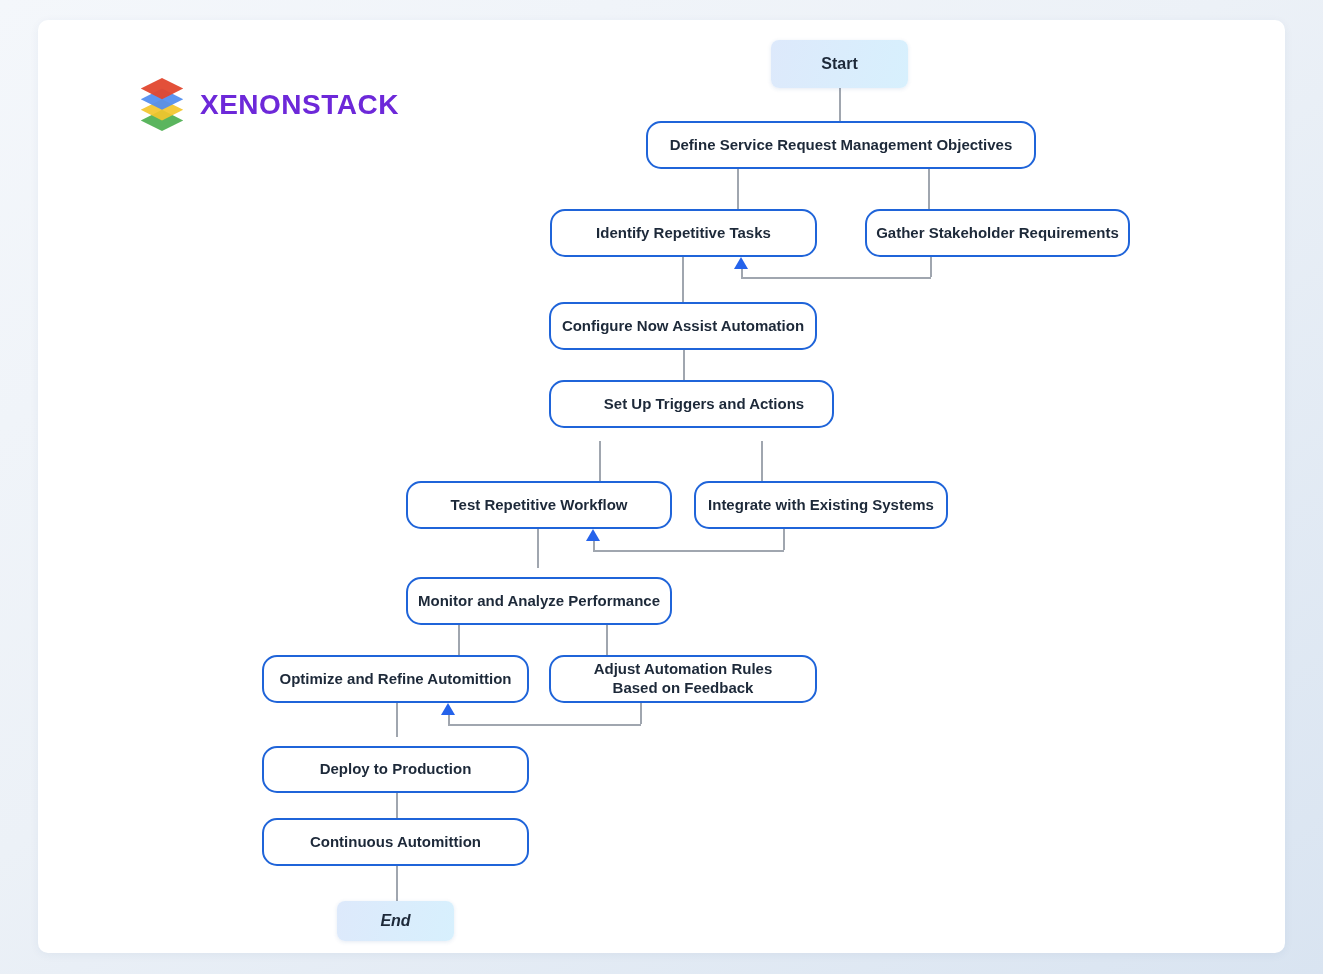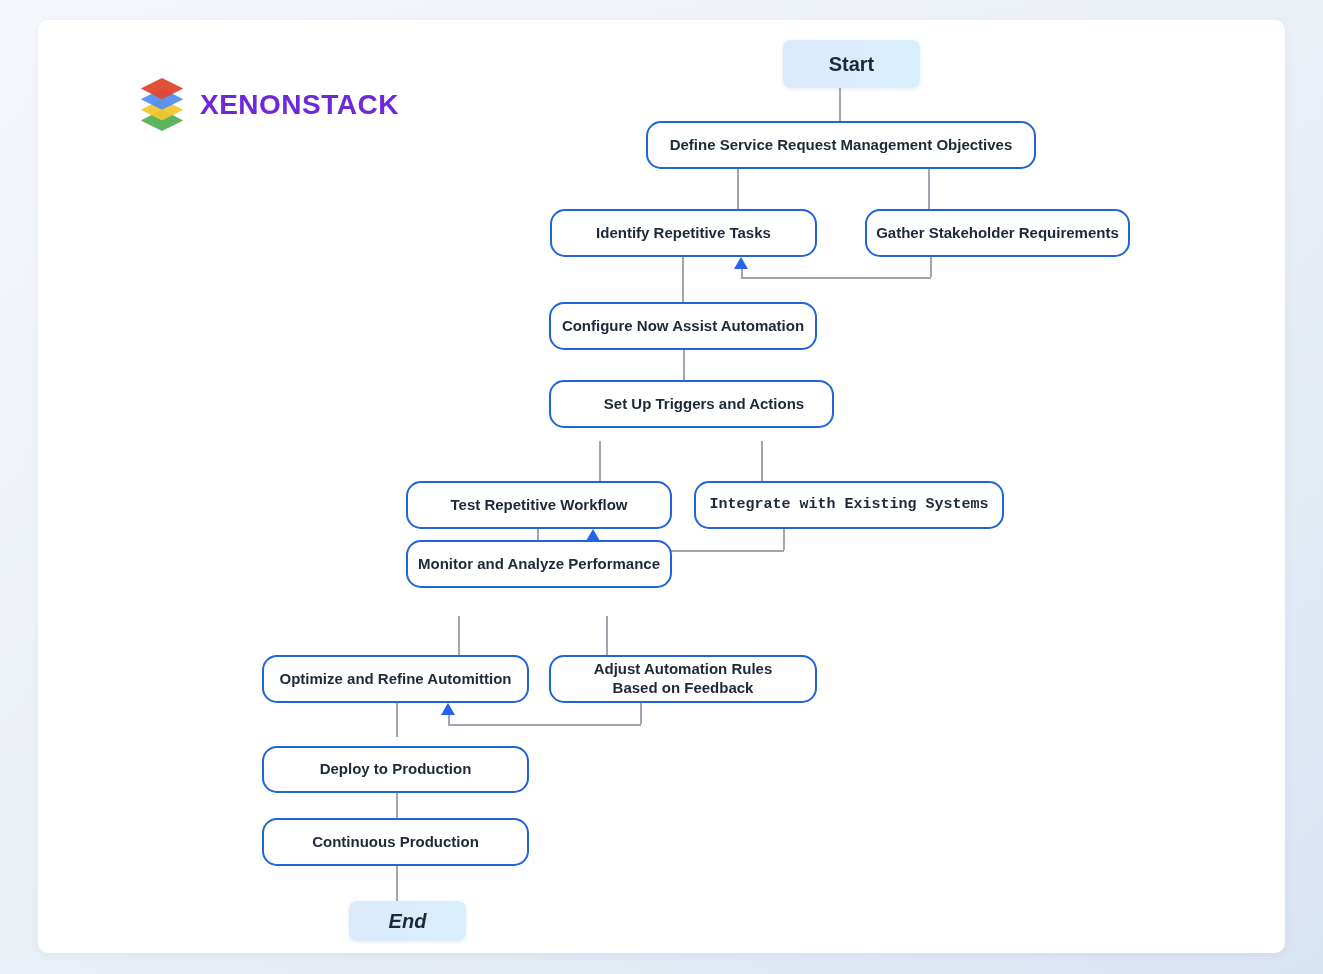--- a/index.html
+++ b/index.html
@@ -30,23 +30,22 @@
     border:2px solid var(--node-border,#1f64d9);
     border-radius:15px;
     font-size:15px;font-weight:bold;color:var(--node-text,#1d2939);
     text-align:center;padding:2px 8px;
   }
   .node span{white-space:nowrap;line-height:1.25;}
   .node.multiline span{white-space:pre-line;}
   .node.terminal{
     border:none;
     background:linear-gradient(105deg,var(--term-a,#dde9fb) 0%,var(--term-b,#d7f0fd) 100%);
-    border-radius:8px;font-size:20px;
+    border-radius:8px;font-size:16px;
     box-shadow:0 1px 4px rgba(30,80,160,0.12);
-    margin-left:12px;
   }
   .edge{position:absolute;background:var(--connector,#a0a6af);}
   .arrow-up{
     position:absolute;width:0;height:0;
     border-left:7px solid transparent;border-right:7px solid transparent;
     border-bottom:12px solid var(--arrow,#2563eb);
   }
 </style>
 </head>
 <body>
@@ -102,37 +101,37 @@
         </div>
         <div class="node process" style="left: 511px; top: 282px; width: 268px; height: 48px;">
           <span>Configure Now Assist Automation</span>
         </div>
         <div class="node process" style="left: 511px; top: 360px; width: 285px; height: 48px; padding-left: 33px;">
           <span>Set Up Triggers and Actions</span>
         </div>
         <div class="node process" style="left: 368px; top: 461px; width: 266px; height: 48px;">
           <span>Test Repetitive Workflow</span>
         </div>
-        <div class="node process" style="left: 656px; top: 461px; width: 310px; height: 48px; font-family: Liberation Mono, monospace;">
+        <div class="node process" style="left: 656px; top: 461px; width: 254px; height: 48px;">
           <span>Integrate with Existing Systems</span>
         </div>
-        <div class="node process" style="left: 368px; top: 520px; width: 266px; height: 48px;">
+        <div class="node process" style="left: 368px; top: 557px; width: 266px; height: 48px;">
           <span>Monitor and Analyze Performance</span>
         </div>
         <div class="node process" style="left: 224px; top: 635px; width: 267px; height: 48px;">
           <span>Optimize and Refine Automittion</span>
         </div>
         <div class="node process multiline" style="left: 511px; top: 635px; width: 268px; height: 48px;">
           <span>Adjust Automation Rules
 Based on Feedback</span>
         </div>
         <div class="node process" style="left: 224px; top: 726px; width: 267px; height: 47px;">
           <span>Deploy to Production</span>
         </div>
         <div class="node process" style="left: 224px; top: 798px; width: 267px; height: 48px;">
-          <span>Continuous Production</span>
+          <span>Continuous Automittion</span>
         </div>
         <div class="node terminal" style="left: 299px; top: 881px; width: 117px; height: 40px; font-style: italic;">
           <span>End</span>
         </div>
       </div>
   </div>
 </div>
 
 </body></html>

